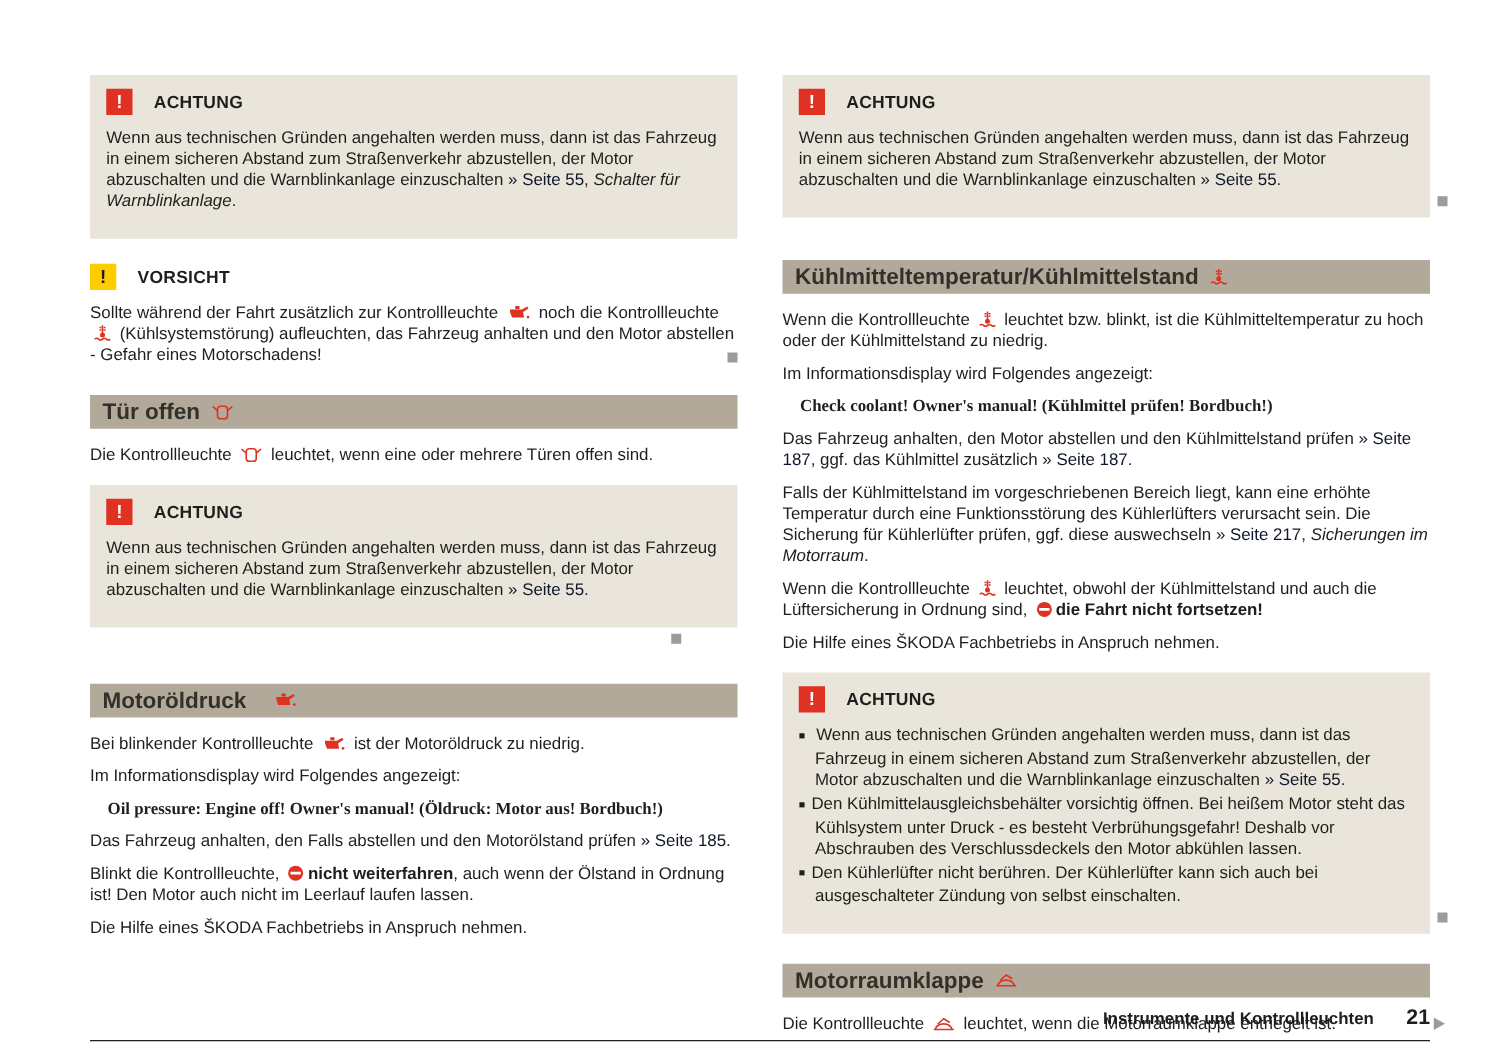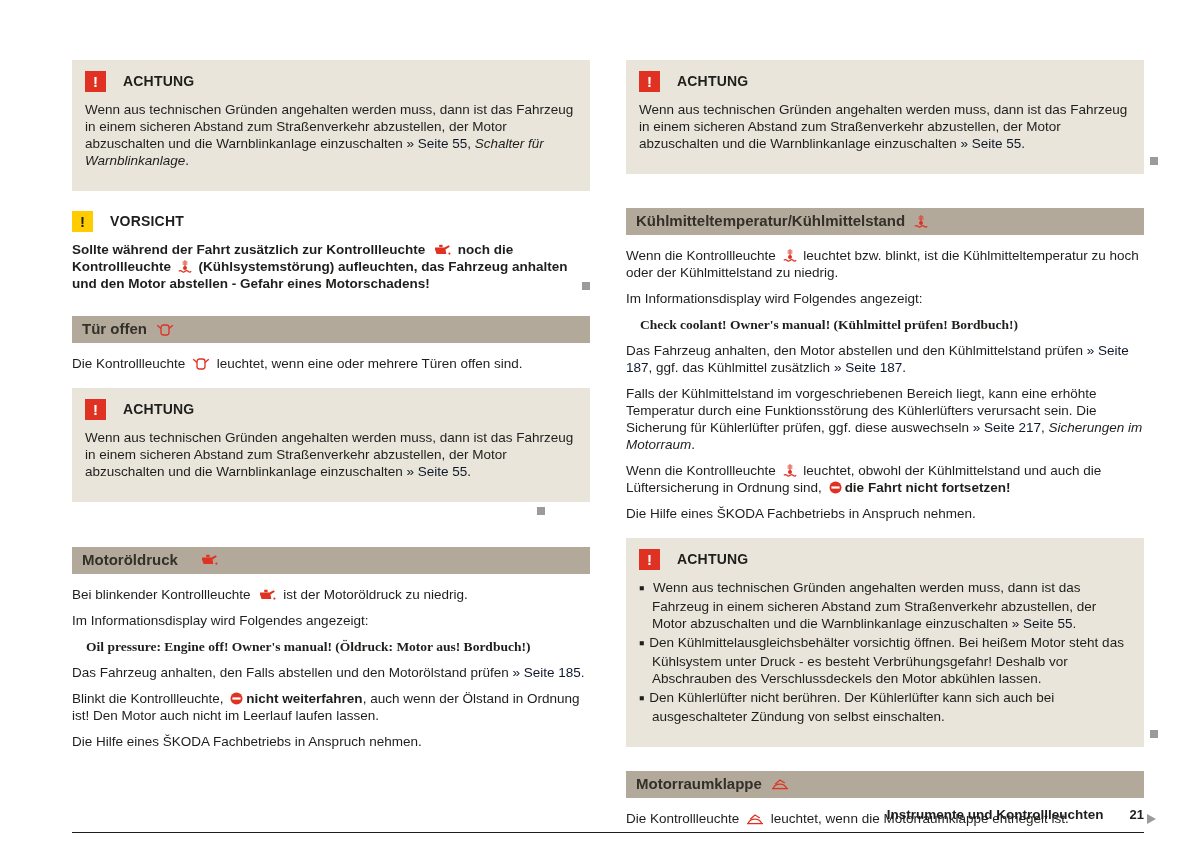--- a/index.html
+++ b/index.html
@@ -22,26 +22,26 @@
     font-weight:bold; font-size:15px;
   }
   .warn-sq { background:#e03223; color:#fff; }
   .warn-sq::before { content:"!"; }
   .caution-sq { background:#ffcc00; color:#1e1e1c; }
   .caution-sq::before { content:"!"; }
   .warn-title { font-weight:bold; font-size:14px; letter-spacing:0.2px; }
   .warn-body { margin:0; }
 
   .caution { margin-top:20px; position:relative; }
-  .caution .body { margin-top:2px;font-weight:bold; }
+  .caution .body { margin-top:2px; }
 
   
   .bar {
     background:#b2a99b; color:#33302a;
-    font-weight:bold; font-size:15px; line-height:18px;
+    font-weight:bold; font-size:18px; line-height:18px;
     padding:4px 10px 5px 10px; margin:24px 0 12px 0;
     display:flex; align-items:center; gap:9px;
   }
   .bar.mt-lg { margin-top:32px;gap:21px; }
   .bar.mt-xl { margin-top:34px; }
 
   .para { margin-top:9px; }
   .para.first { margin-top:0; }
   .bold-msg { font-weight:bold; margin-left:14px;font-family:Liberation Serif, serif; }
   b, strong { font-weight:bold; }
@@ -70,21 +70,21 @@
     border-top:5px solid transparent;
     border-bottom:5px solid transparent;
     display:inline-block;
   }
 
   .footer {
     position:absolute; left:72px; right:47px; bottom:12px;
     text-align:right; border-bottom:1px solid #1e1e1c; padding-bottom:9px;
   }
   .footer-title { font-weight:bold; font-size:13.5px; }
-  .pagenum { font-weight:bold; font-size:13px; margin-left:26px; }
+  .pagenum { font-weight:bold; font-size:17px; margin-left:26px; }
 </style>
 </head>
 <body>
 
 <div class="page">
   <div class="columns">
 
     <div class="col">
 
       <section class="warn-box">

